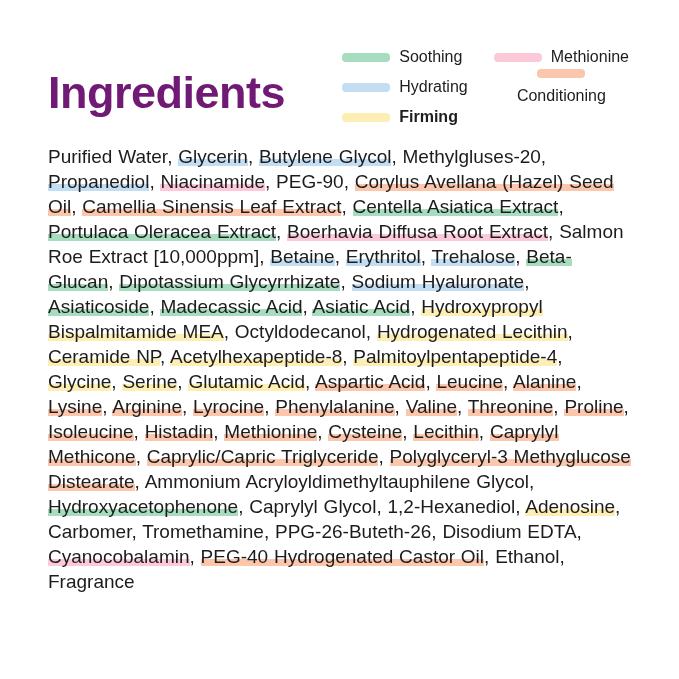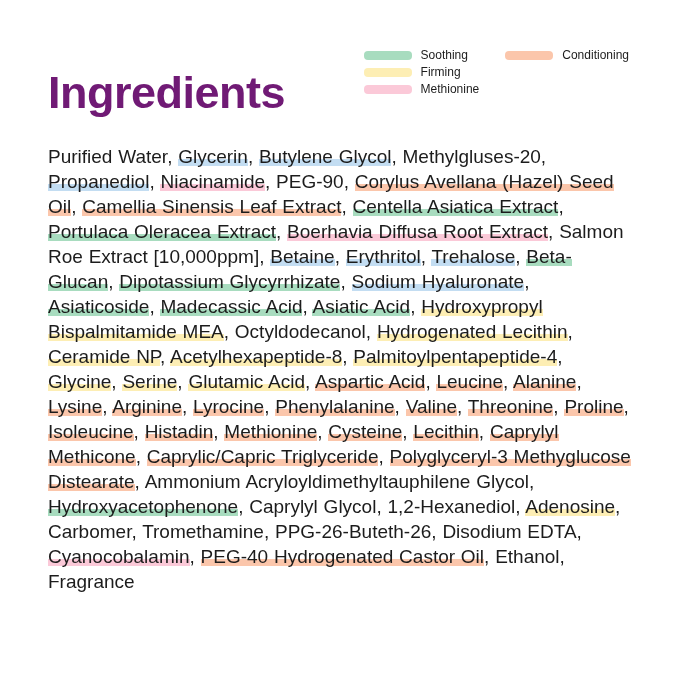--- a/index.html
+++ b/index.html
@@ -49,26 +49,26 @@
     gap: 9px;
     white-space: nowrap;
   }
   .legend-swatch {
     width: 48px;
     height: 9px;
     border-radius: 4px;
     flex: none;
   }
   .legend-label {
-    font-size: 12px;
+    font-size: 16px;
     color: #1d1d1d;
   }
   .legend-item:nth-child(1) { grid-column: 1; grid-row: 1; }
   .legend-item:nth-child(2) { grid-column: 1; grid-row: 2; }
-  .legend-item:nth-child(3) { grid-column: 1; grid-row: 3; }
+  .legend-item:nth-child(3) { grid-column: 1; grid-row: 3; font-weight: bold; }
   .legend-item:nth-child(4) { grid-column: 2; grid-row: 1; }
   .legend-item:nth-child(5) { grid-column: 2; grid-row: 2; flex-direction: column; }
 
   .ingredients {
     margin-top: 26px;
     font-size: 19px;
     line-height: 25px;
     color: #1c1c1c;
     text-align: left;
     word-spacing: 0.5px;
@@ -95,20 +95,24 @@
 <div class="page">
 
   <div class="header">
     <h1 class="title">Ingredients</h1>
     <div class="legend">
       <div class="legend-item">
         <span class="legend-swatch hl-soothing-sw" style="background:#a8dcbf"></span>
         <span class="legend-label">Soothing</span>
       </div>
       <div class="legend-item">
+        <span class="legend-swatch" style="background:#c3ddf2"></span>
+        <span class="legend-label">Hydrating</span>
+      </div>
+      <div class="legend-item">
         <span class="legend-swatch" style="background:#fdeeb4"></span>
         <span class="legend-label">Firming</span>
       </div>
       <div class="legend-item">
         <span class="legend-swatch" style="background:#fbc9d8"></span>
         <span class="legend-label">Methionine</span>
       </div>
       <div class="legend-item">
         <span class="legend-swatch" style="background:#fbc6ab"></span>
         <span class="legend-label">Conditioning</span>

